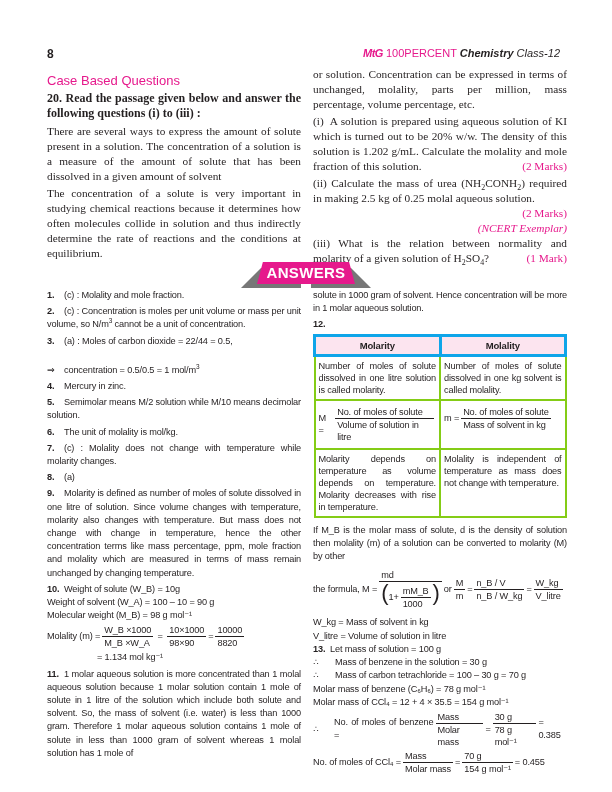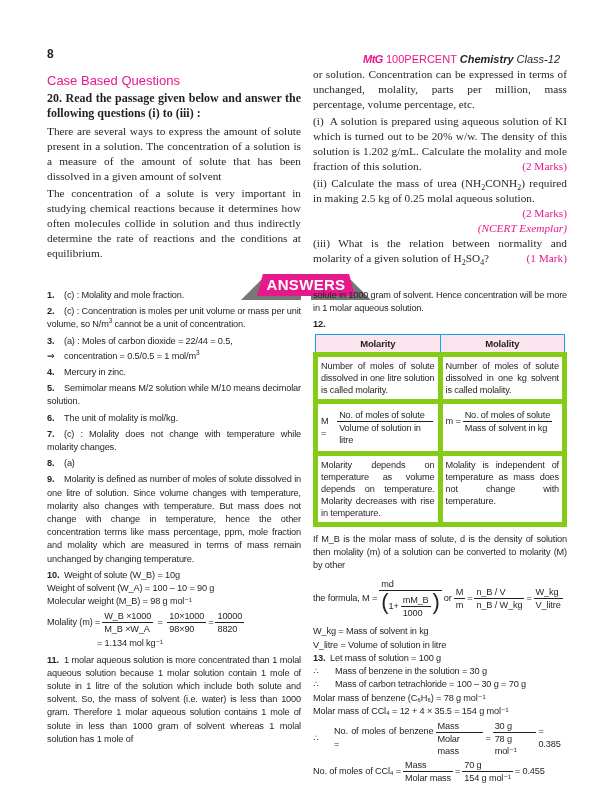--- a/index.html
+++ b/index.html
@@ -1,54 +1,54 @@
 <!DOCTYPE html>
 <html><head>
 <meta charset="utf-8">
 <style>
   html, body { margin: 0; padding: 0; background: #ffffff; }
   body { width: 612px; height: 792px; position: relative; overflow: hidden; color: #231f20; }
   .page { position: absolute; left: 0; top: 0; width: 612px; height: 792px; }
   .pagenum { position: absolute; left: 47px; top: 47px; font: bold 12px "Liberation Sans", sans-serif; }
-  .runhead { position: absolute; right: 52px; top: 53px; font: 11px "Liberation Sans", sans-serif; white-space: nowrap; margin-left: 18px; }
+  .runhead { position: absolute; right: 52px; top: 47px; font: 11px "Liberation Sans", sans-serif; white-space: nowrap; margin-left: 18px; }
   .runhead .brand { color: #e6198c; font-weight: bold; font-style: italic; letter-spacing: -0.5px; }
   .runhead .pc { color: #e6198c; }
   .runhead .chem { font-weight: bold; font-style: italic; }
   .runhead .cls { font-style: italic; }
 
   .serif { font-family: "Liberation Serif", "DejaVu Serif", serif; font-size: 11.3px; line-height: 15px; text-align: justify; }
   .colL { position: absolute; left: 47px; top: 73px; width: 254px; }
   .colR { position: absolute; left: 313px; top: 67px; width: 254px; }
   .sec-title { color: #e6198c; font: 13px "Liberation Sans", sans-serif; margin-bottom: 3px; }
   .qhead { font-weight: bold; font-size: 12px; line-height: 15px; margin-bottom: 3px; }
   .para { margin: 0 0 2px 0; }
   .marks { color: #e6198c; float: right; }
   .src { color: #e6198c; font-style: italic; text-align: right; }
 
-  .banner { position: absolute; left: 241px; top: 274px; width: 130px; height: 24px; }
+  .banner { position: absolute; left: 241px; top: 262px; width: 130px; height: 24px; }
   .banner .shadowL { position: absolute; left: 0; top: 6px; width: 0; height: 0; border-bottom: 20px solid #777; border-left: 20px solid transparent; width: 40px; }
   .banner .shadowR { position: absolute; right: 0; top: 6px; height: 0; border-bottom: 20px solid #777; border-right: 20px solid transparent; width: 40px; }
   .banner .ribbon { position: absolute; left: 16px; top: 0; width: 98px; height: 22px; background: #e6198c; color: #fff; font: bold 15px "Liberation Sans", sans-serif; text-align: center; line-height: 22px; letter-spacing: 0.3px; clip-path: polygon(6% 0, 94% 0, 100% 100%, 0 100%); }
 
   .sans { font-family: "Liberation Sans", "DejaVu Sans", sans-serif; font-size: 9.2px; line-height: 13.2px; text-align: justify; letter-spacing: -0.15px; }
   .ansL { position: absolute; left: 47px; top: 289px; width: 254px; }
   .ansR { position: absolute; left: 313px; top: 289px; width: 254px; }
   .ans { margin: 0 0 3px 0; }
   .n { font-weight: bold; display: inline-block; min-width: 17px; }
   .line { margin: 0; }
 
   .frac { display: inline-block; vertical-align: middle; text-align: left; margin: 0 2px; }
   .frac .num { display: block; border-bottom: 0.8px solid #231f20; padding: 0 2px; line-height: 12px; }
   .frac .den { display: block; padding: 0 2px; line-height: 12px; }
   .eqrow { display: flex; align-items: center; margin: 2px 0; }
   sup, sub { font-size: 70%; line-height: 0; }
 
   table.cmp { width: 254px; border-collapse: collapse; margin: 2px 0 6px 0; }
-  table.cmp th { background: #fce4ef; font-weight: bold; text-align: center; padding: 2px 3px; border: 1px solid #0ea5e9; font-size: 9.5px; }
-  table.cmp td { border: 5px solid #84cc16; padding: 3px 3px; vertical-align: top; width: 50%; font-size: 9.2px; line-height: 12px; }
+  table.cmp th { background: #fce4ef; font-weight: bold; text-align: center; padding: 2px 3px; border: 3px solid #0ea5e9; font-size: 9.5px; }
+  table.cmp td { border: 2px solid #84cc16; padding: 3px 3px; vertical-align: top; width: 50%; font-size: 9.2px; line-height: 12px; }
   .bigform { display: flex; align-items: center; margin: 6px 0; }
   .paren { font-size: 22px; line-height: 22px; font-weight: 200; }
   .therefore { display: inline-block; width: 22px; }
 </style>
 </head>
 <body>
 
 <div class="page">
 
   <div class="pagenum">8</div>
@@ -91,21 +91,21 @@
 
   <div class="banner">
     <div class="shadowL"></div>
     <div class="shadowR"></div>
     <div class="ribbon">ANSWERS</div>
   </div>
 
   <div class="ansL sans">
     <p class="ans"><span class="n">1.</span><span>(c) : Molality and mole fraction.</span></p>
     <p class="ans"><span class="n">2.</span><span>(c) : Concentration is moles per unit volume or mass per unit volume, so N/m</span><sup>3</sup><span> cannot be a unit of concentration.</span></p>
-    <p class="ans" style="margin-bottom:2px"><span class="n">3.</span><span>(a) : Moles of carbon dioxide = 22/44 = 0.5,</span></p>
+    <p class="ans" style="margin-bottom:16px"><span class="n">3.</span><span>(a) : Moles of carbon dioxide = 22/44 = 0.5,</span></p>
     <p class="ans"><span class="n">⇒</span><span>concentration = 0.5/0.5 = 1 mol/m</span><sup>3</sup></p>
     <p class="ans"><span class="n">4.</span><span>Mercury in zinc.</span></p>
     <p class="ans"><span class="n">5.</span><span>Semimolar means M/2 solution while M/10 means decimolar solution.</span></p>
     <p class="ans"><span class="n">6.</span><span>The unit of molality is mol/kg.</span></p>
     <p class="ans"><span class="n">7.</span><span>(c) : Molality does not change with temperature while molarity changes.</span></p>
     <p class="ans"><span class="n">8.</span><span>(a)</span></p>
     <p class="ans"><span class="n">9.</span><span>Molarity is defined as number of moles of solute dissolved in one litre of solution. Since volume changes with temperature, molarity also changes with temperature. But mass does not change with change in temperature, hence the other concentration terms like mass percentage, ppm, mole fraction and molality which are measured in terms of mass remain unchanged by changing temperature.</span></p>
 
     <div class="ans">
       <p class="line"><span class="n">10.</span><span>Weight of solute (W_B) = 10g</span></p>

